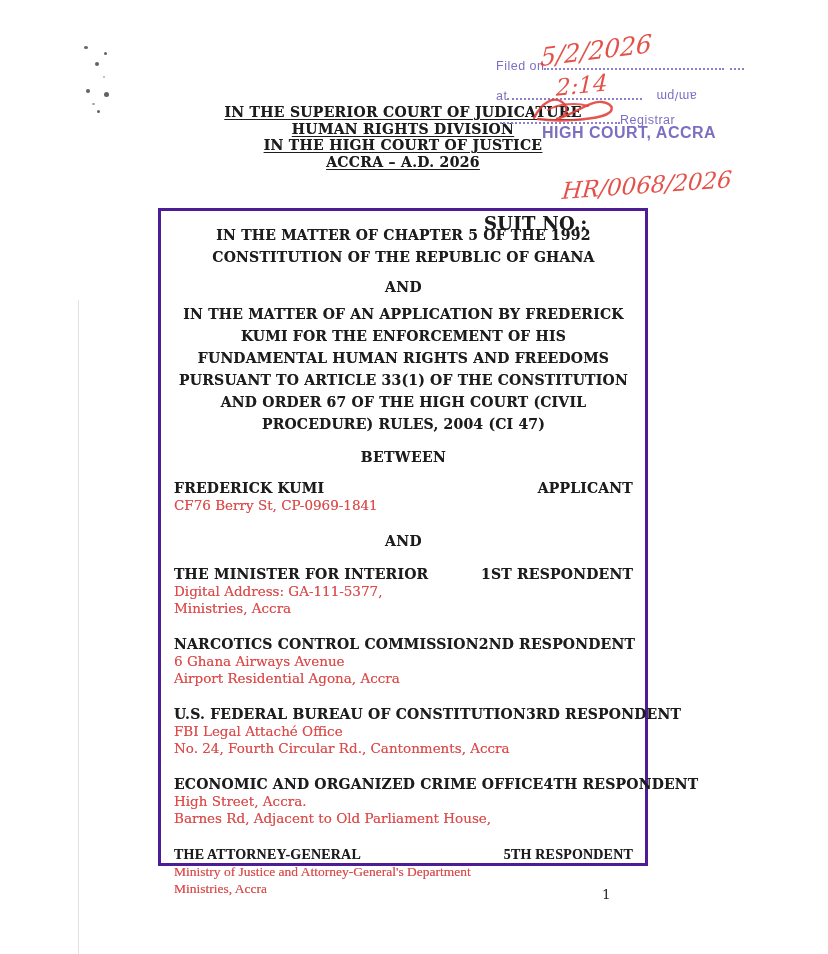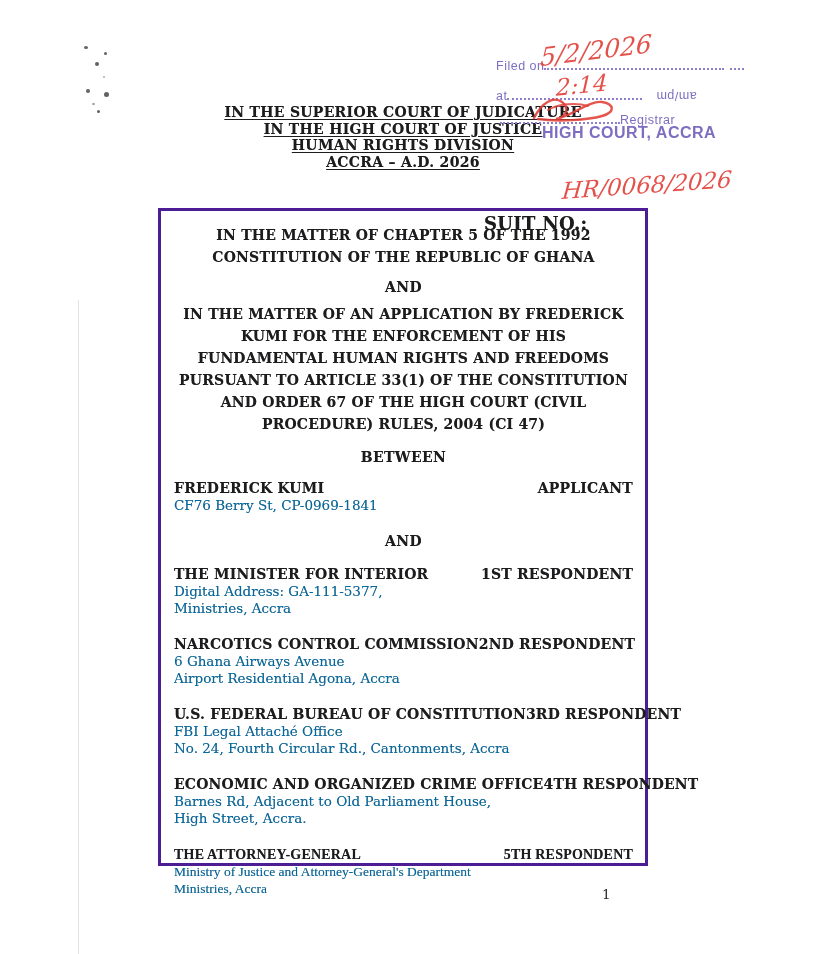--- a/index.html
+++ b/index.html
@@ -77,21 +77,21 @@
   .sep-between{margin:14px 0 15px 0;}
   .sep-and2{margin:17px 0 17px 0;}
   .party{margin-bottom:19px;}
   .party:last-child{margin-bottom:0;font-family:Liberation Serif, serif;}
   .party-head{
     display:flex;justify-content:space-between;align-items:baseline;
     font-weight:bold;font-size:14px;line-height:17px;letter-spacing:.2px;
     text-shadow:0 0 .5px rgba(20,20,20,.5);white-space:nowrap;
   }
   .party-addr{
-    font-size:13.5px;line-height:17px;color:#0369a1;
+    font-size:13.5px;line-height:17px;color:#ef4444;
     text-shadow:0 0 .3px rgba(30,30,30,.4);
   }
 
   .pageno{
     position:absolute;left:602px;top:886px;
     font-size:13.5px;color:#2a2a2e;
   }
 </style>
 </head>
 <body>
@@ -103,22 +103,22 @@
   <span class="speck" style="left:95px;top:62px;width:4px;height:4px;"></span>
   <span class="speck" style="left:103px;top:76px;width:2px;height:2px;opacity:.4;"></span>
   <span class="speck" style="left:86px;top:89px;width:4px;height:4px;"></span>
   <span class="speck" style="left:104px;top:92px;width:5px;height:5px;"></span>
   <span class="speck" style="left:92px;top:103px;width:3px;height:2px;opacity:.5;"></span>
   <span class="speck" style="left:97px;top:110px;width:3px;height:3px;"></span>
 </div>
 
 <div class="header">
   <div class="hline">IN THE SUPERIOR COURT OF JUDICATURE</div>
+  <div class="hline">HUMAN RIGHTS DIVISION</div>
   <div class="hline">IN THE HIGH COURT OF JUSTICE</div>
-  <div class="hline">HUMAN RIGHTS DIVISION</div>
   <div class="hline">ACCRA – A.D. 2026</div>
 </div>
 
 <div class="suit-line">SUIT NO.:</div>
 <div class="hw hw-suit">HR/0068/2026</div>
 
 <div class="stamp">
   <div class="srow" style="left:2px;top:10px;">
     <span>Filed on</span><span class="leader" style="width:180px;"></span><span class="leader" style="width:14px;margin-left:6px;"></span>
   </div>
@@ -180,22 +180,22 @@
     </div>
     <div class="party-addr">FBI Legal Attaché Office</div>
     <div class="party-addr">No. 24, Fourth Circular Rd., Cantonments, Accra</div>
   </div>
 
   <div class="party">
     <div class="party-head">
       <span>ECONOMIC AND ORGANIZED CRIME OFFICE</span>
       <span>4TH RESPONDENT</span>
     </div>
+    <div class="party-addr">High Street, Accra.</div>
     <div class="party-addr">Barnes Rd, Adjacent to Old Parliament House,</div>
-    <div class="party-addr">High Street, Accra.</div>
   </div>
 
   <div class="party">
     <div class="party-head">
       <span>THE ATTORNEY-GENERAL</span>
       <span>5TH RESPONDENT</span>
     </div>
     <div class="party-addr">Ministry of Justice and Attorney-General's Department</div>
     <div class="party-addr">Ministries, Accra</div>
   </div>

